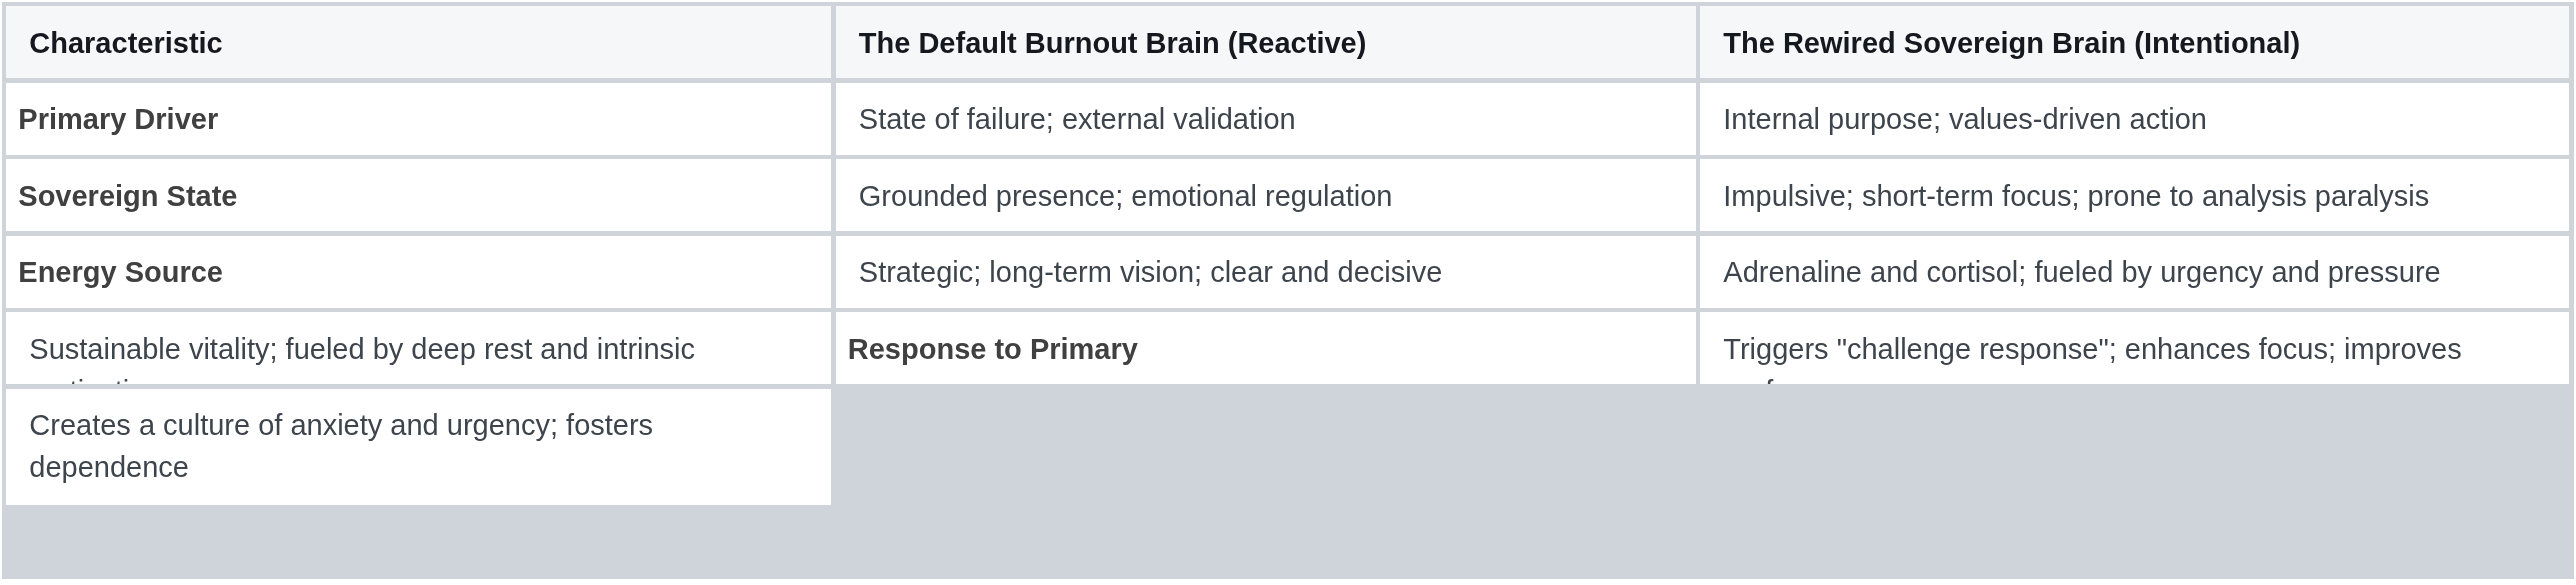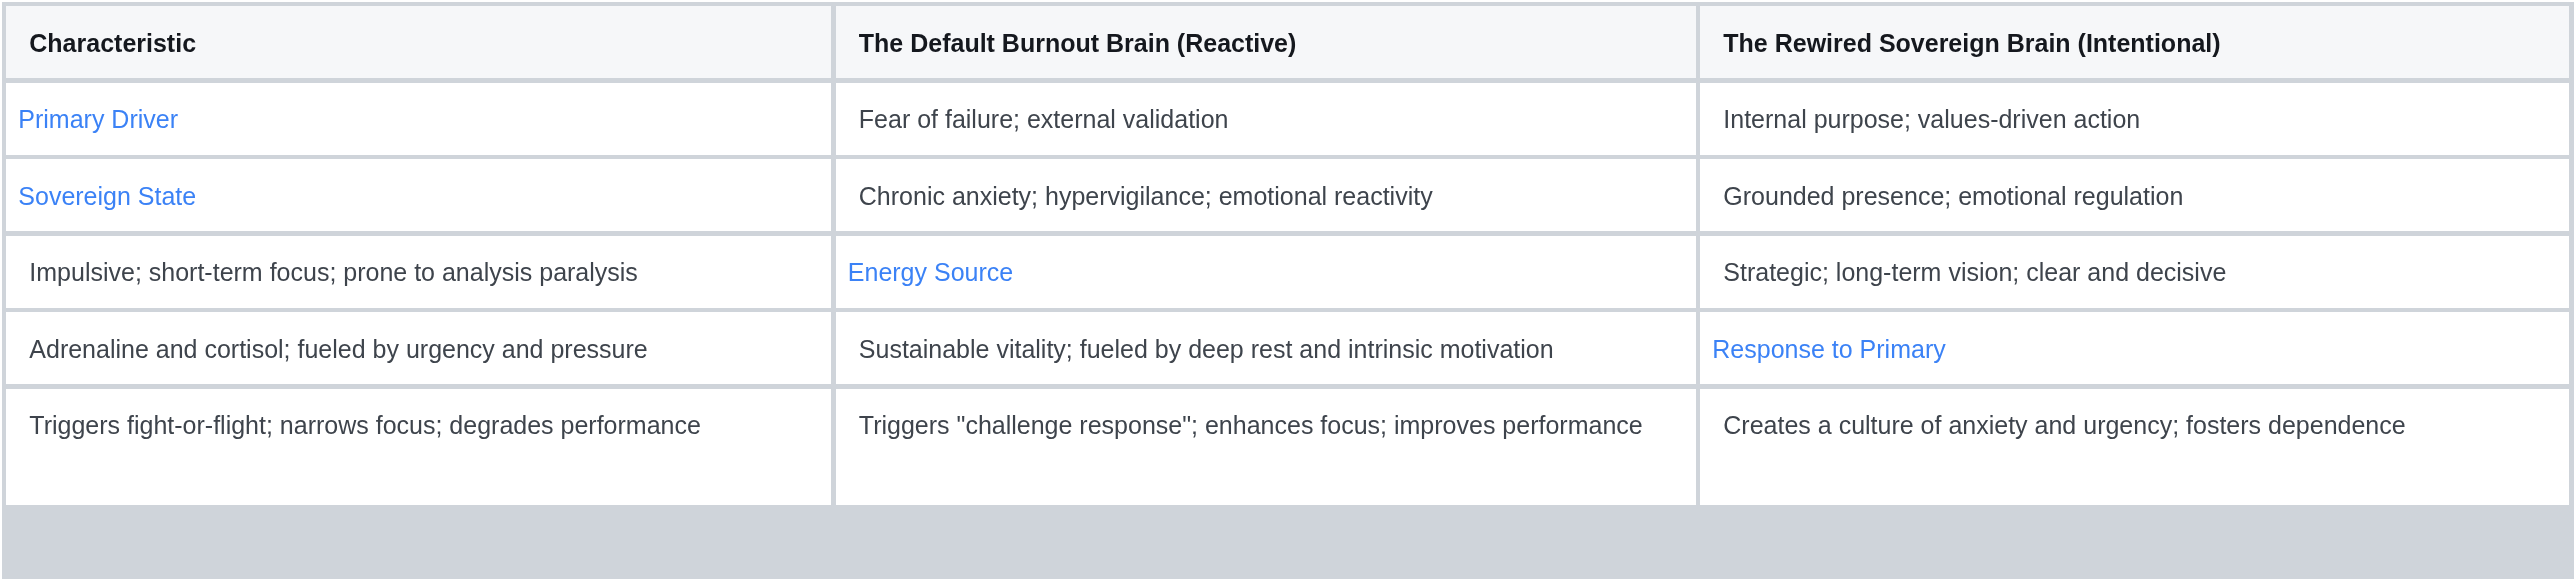--- a/index.html
+++ b/index.html
@@ -19,61 +19,59 @@
     background: #cfd4da;        
     padding: 4.5px;
     display: grid;
     grid-template-columns: 825px 860px 1fr;
     grid-template-rows: 72px 72px 72px 72px 72px 116px 65px;
     gap: 4.5px;
   }
   .cell {
     background: #ffffff;
     padding: 15.5px 36px 0 23px;
-    font-size: 25px;
+    font-size: 29px;
     line-height: 42px;
     color: #3e444c;
     overflow: hidden;
     white-space: normal;
   }
   .cell.head {
     background: #f6f7f9;
     font-weight: 700;
     color: #15181e;
   }
   .cell.rowlabel {
-    font-weight: 400;
-    color: #3b82f6;
+    font-weight: 700;
+    color: #404040;
     padding-left: 12px;
   }
 </style>
 </head>
 <body>
 
 <div class="comparison-table">
 
   <div class="cell head">Characteristic</div>
   <div class="cell head">The Default Burnout Brain (Reactive)</div>
   <div class="cell head">The Rewired Sovereign Brain (Intentional)</div>
 
   <div class="cell rowlabel">Primary Driver</div>
-  <div class="cell">Fear of failure; external validation</div>
+  <div class="cell">State of failure; external validation</div>
   <div class="cell">Internal purpose; values-driven action</div>
 
   <div class="cell rowlabel">Sovereign State</div>
-  <div class="cell">Chronic anxiety; hypervigilance; emotional reactivity</div>
   <div class="cell">Grounded presence; emotional regulation</div>
 
   <div class="cell">Impulsive; short-term focus; prone to analysis paralysis</div>
   <div class="cell rowlabel">Energy Source</div>
 
   <div class="cell">Strategic; long-term vision; clear and decisive</div>
   <div class="cell">Adrenaline and cortisol; fueled by urgency and pressure</div>
   <div class="cell">Sustainable vitality; fueled by deep rest and intrinsic motivation</div>
 
   <div class="cell rowlabel">Response to Primary</div>
-  <div class="cell">Triggers fight-or-flight; narrows focus; degrades performance</div>
   <div class="cell">Triggers "challenge response"; enhances focus; improves performance</div>
 
   <div class="cell">Creates a culture of anxiety and urgency; fosters dependence</div>
 
 </div>
 
 
 </body></html>

